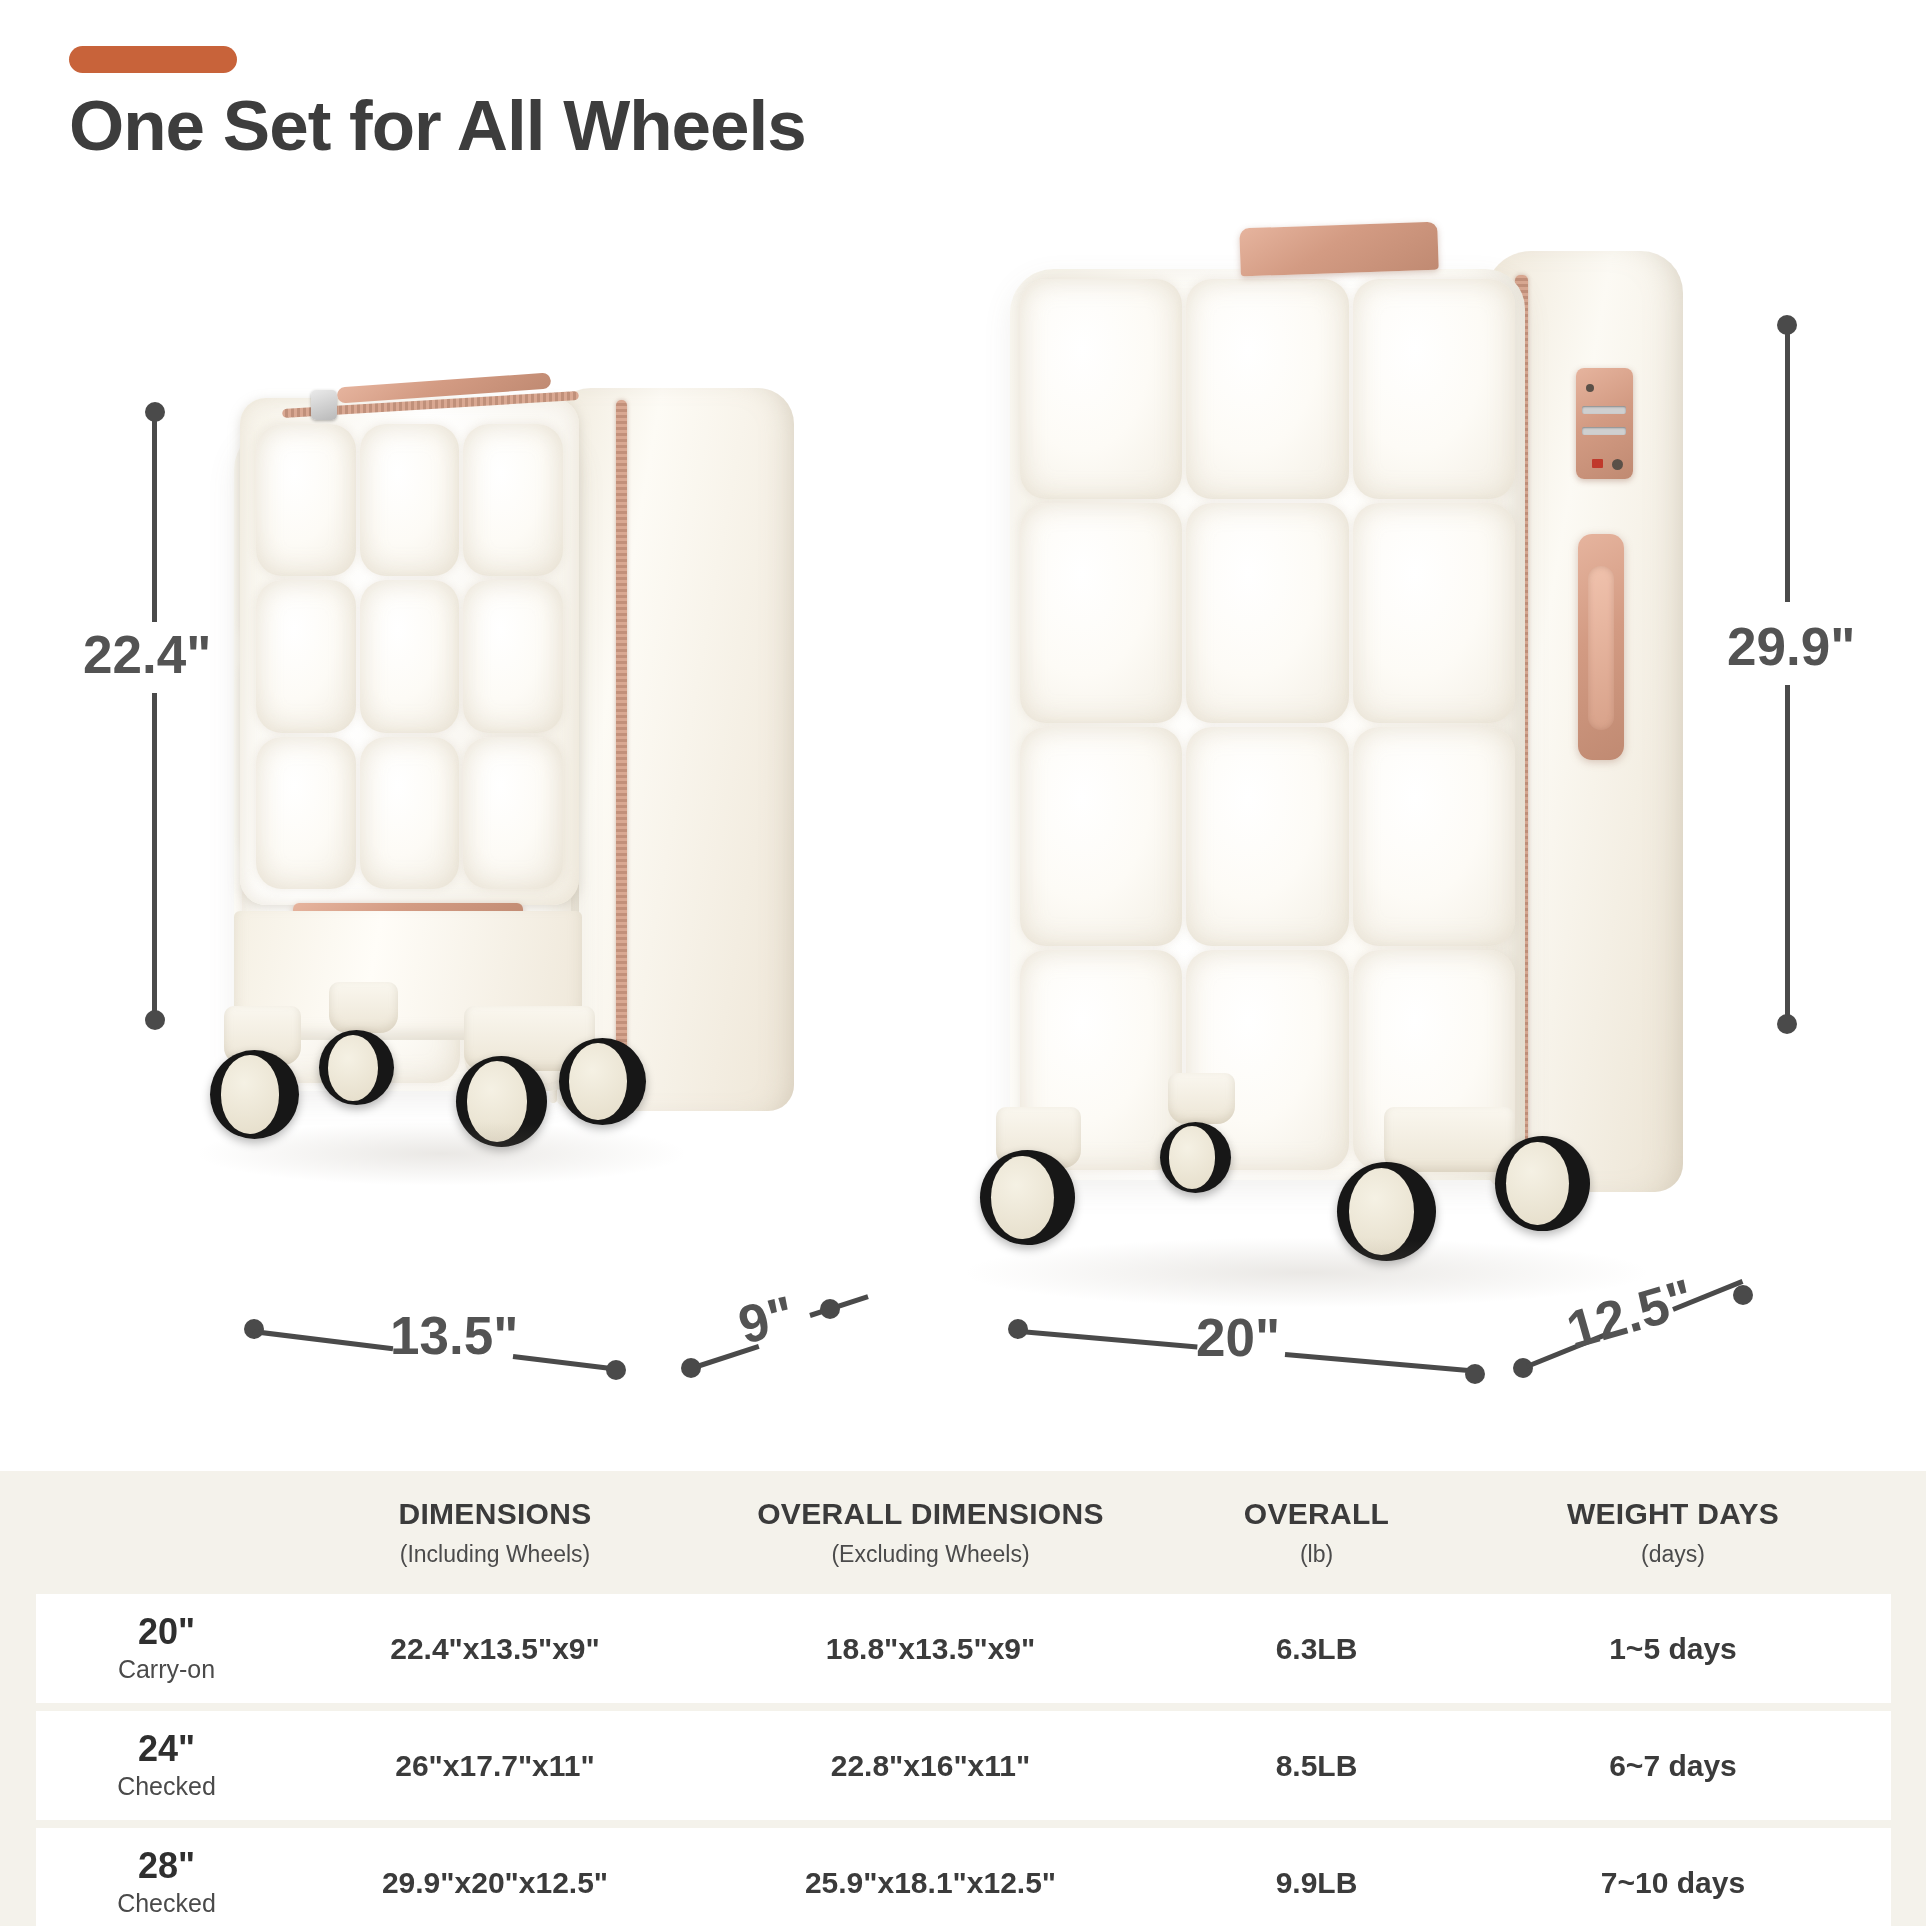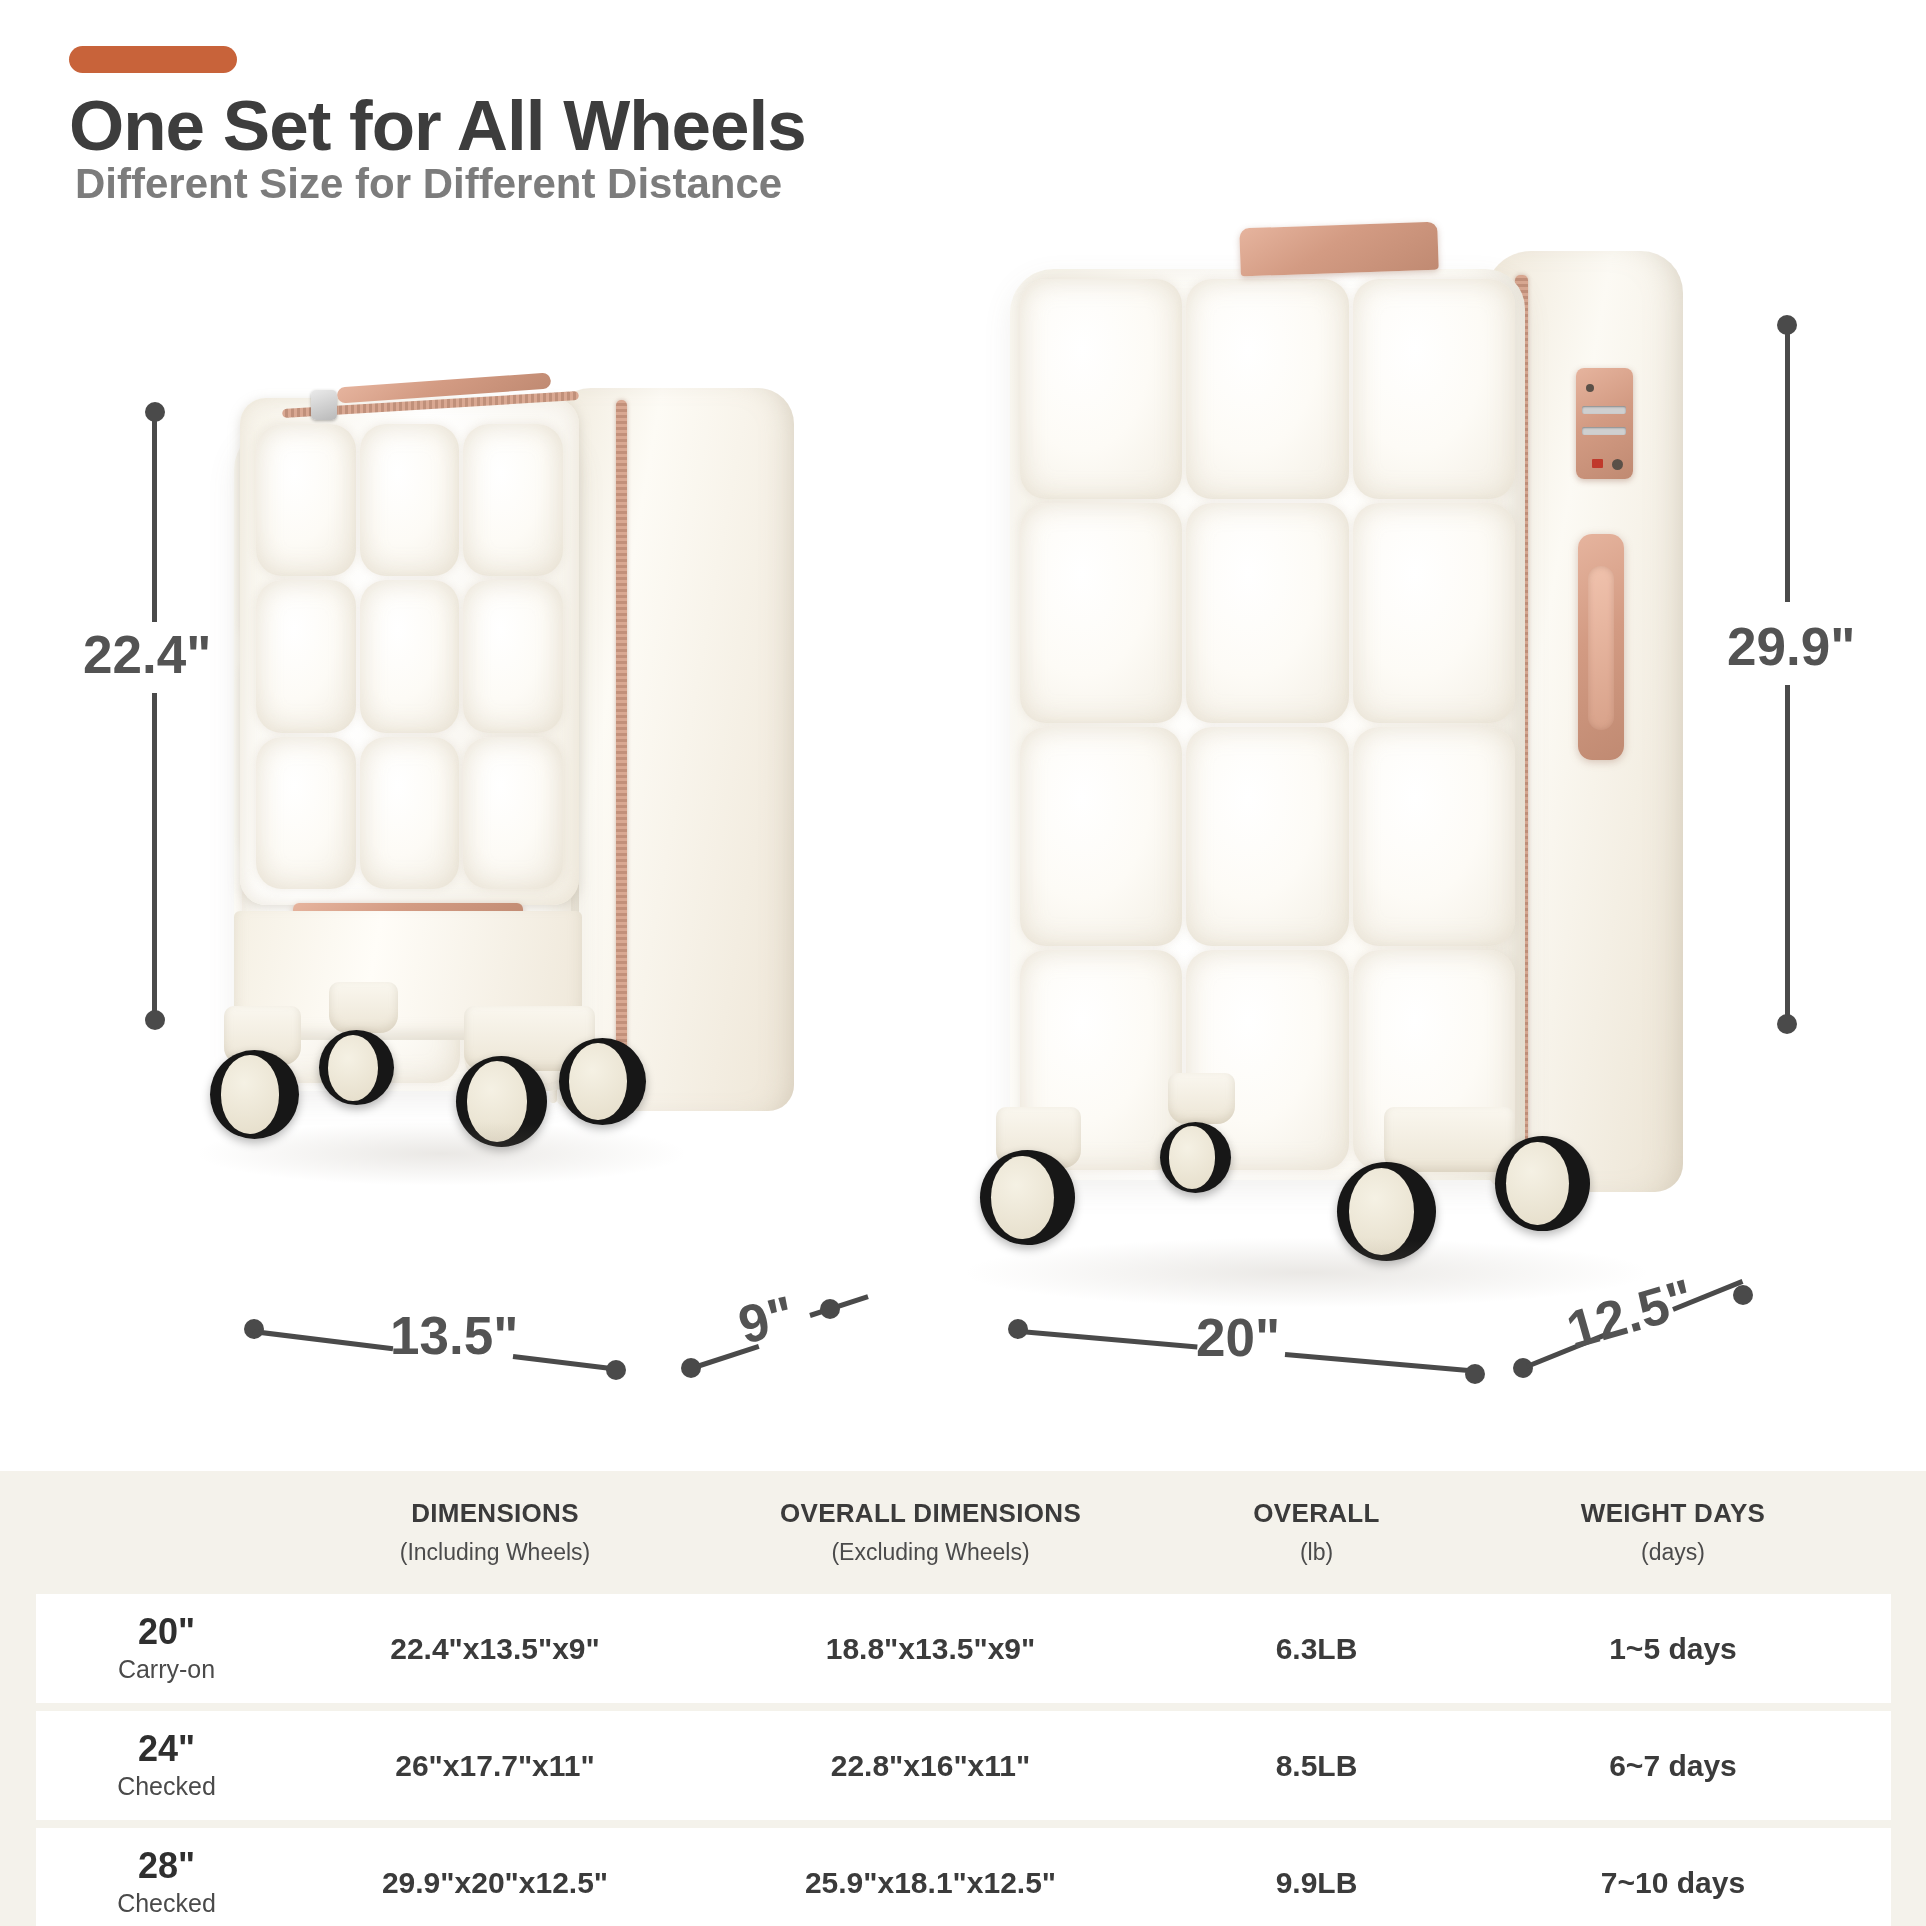--- a/index.html
+++ b/index.html
@@ -143,42 +143,41 @@
   .table-wrap{
     position:absolute; left:0; right:0; bottom:0;
     background:#f4f2eb;
     padding-bottom:24px;
   }
   .thead{
     display:grid; height:123px; align-items:center;
   }
   .th{ text-align:center; }
   .th-main{
-    font-size:26px; font-weight:700; color:#3b3b3b; letter-spacing:0.3px;
+    font-size:30px; font-weight:700; color:#3b3b3b; letter-spacing:0.3px;
     line-height:1.15;
   }
   .th-sub{
     font-size:23px; font-weight:400; color:#4b4b4b; margin-top:10px;
   }
   .trow{
     display:grid; align-items:center;
     background:#ffffff; height:109px; margin:0 36px 8px 36px;
   }
   .td{ text-align:center; font-size:30px; color:#3b3b3b; font-weight:700; }
   .size-main{ font-size:36px; font-weight:700; color:#2f2f2f; line-height:1.05; }
   .size-sub{ font-size:25px; font-weight:400; color:#4a4a4a; margin-top:4px; }
 </style>
 </head>
 <body>
 
 <div id="stage">
 
   <div class="accent-bar" style="background: rgb(200, 99, 58);"></div>
   <div class="title">One Set for All Wheels</div>
-  <div class="subtitle">Different Size for Different Distance</div>
 
   <div class="case" style="left:234px; top:416px; width:554px; height:693px;">
 
     <div style="position:absolute; left:317px; top:-28px; width:243px; height:723px;
                 background:linear-gradient(100deg,#f0ead d, #fdfbf5 30%, #efe8da 100%);
                 background:linear-gradient(100deg,#f0eadd 0%, #fdfbf5 30%, #eee6d7 100%);
                 border-radius:40px 36px 26px 26px;
                 box-shadow:inset -18px 0 30px -18px rgba(180,168,148,.5);"></div>
 
     <div class="shell-edge" style="left:315px; top:-22px; height:709px;"></div>

